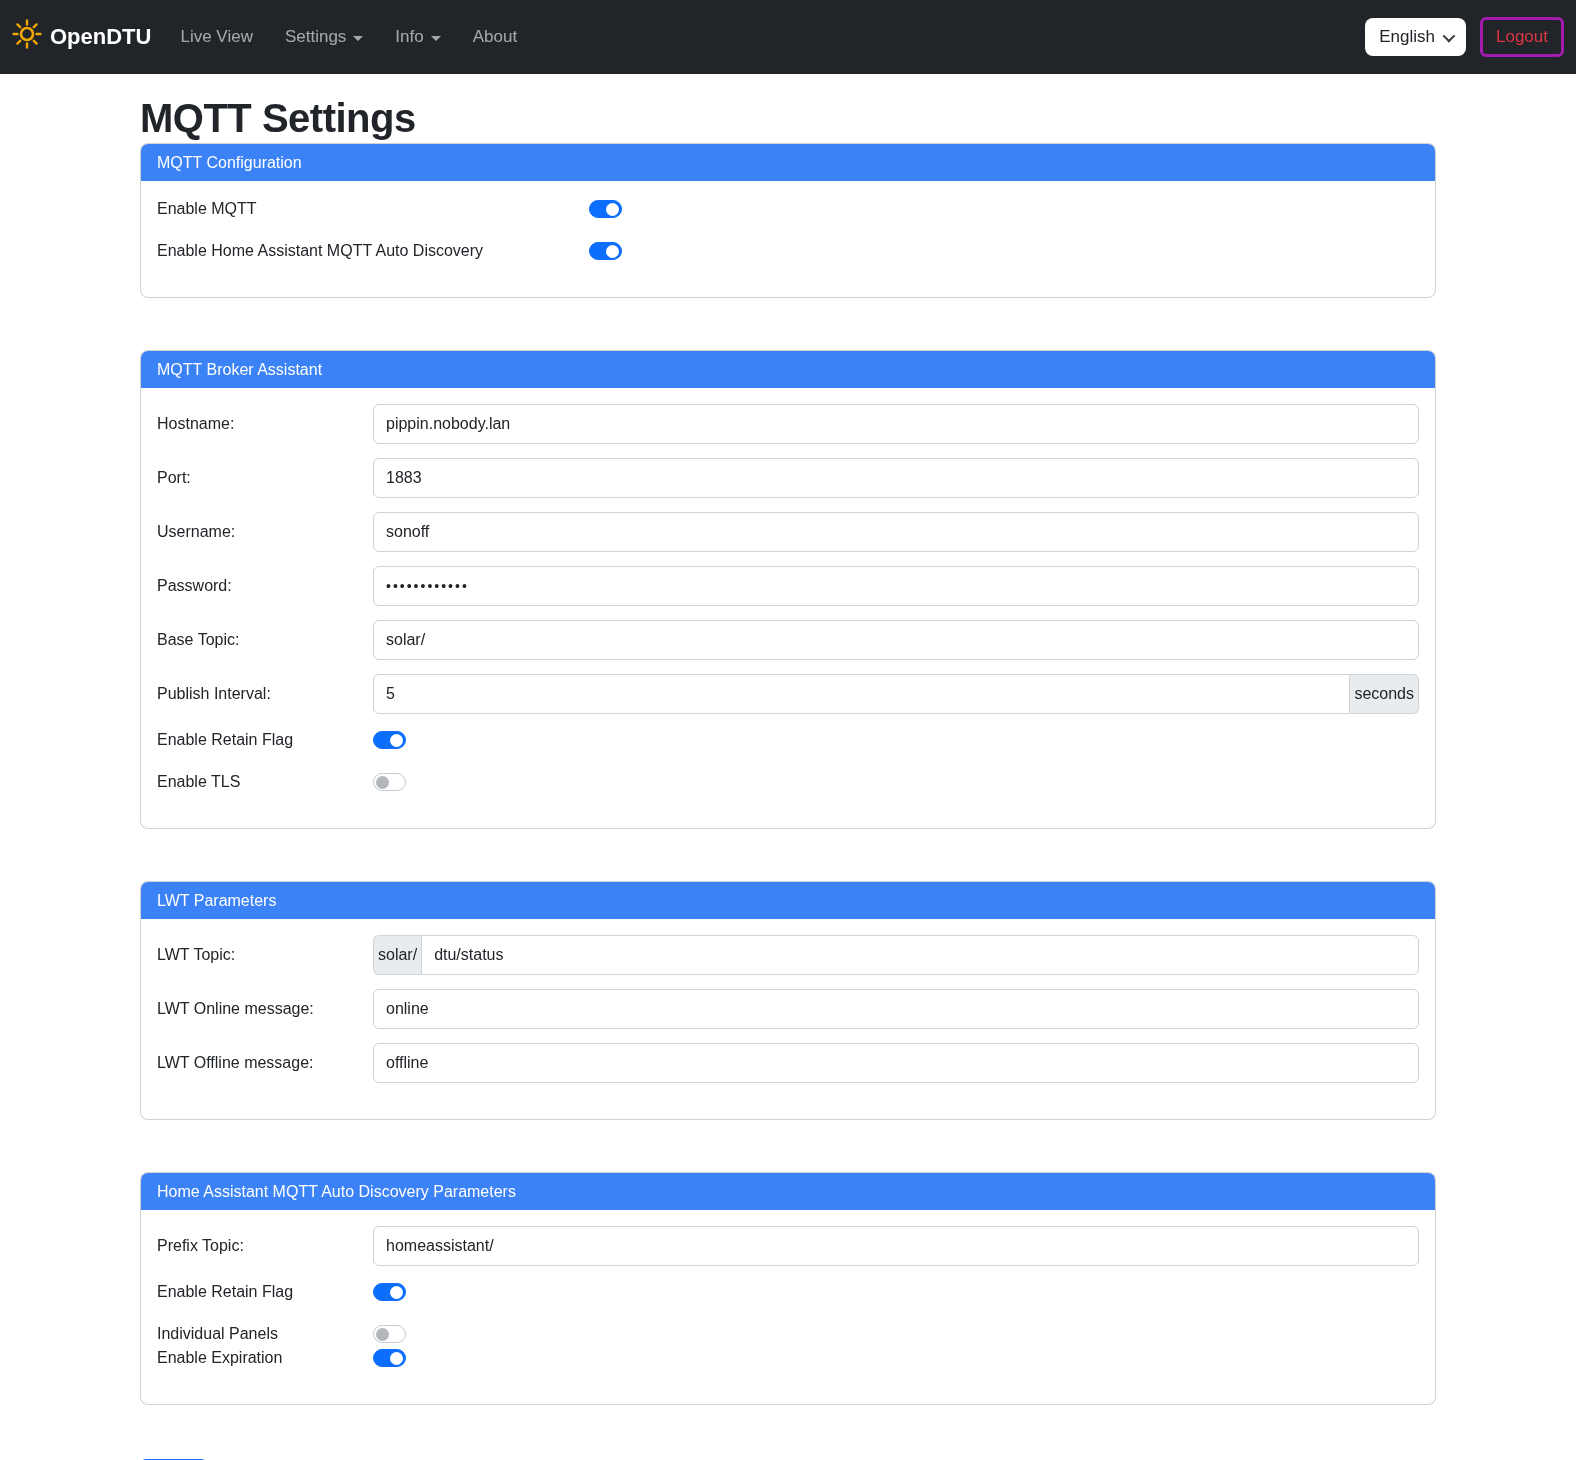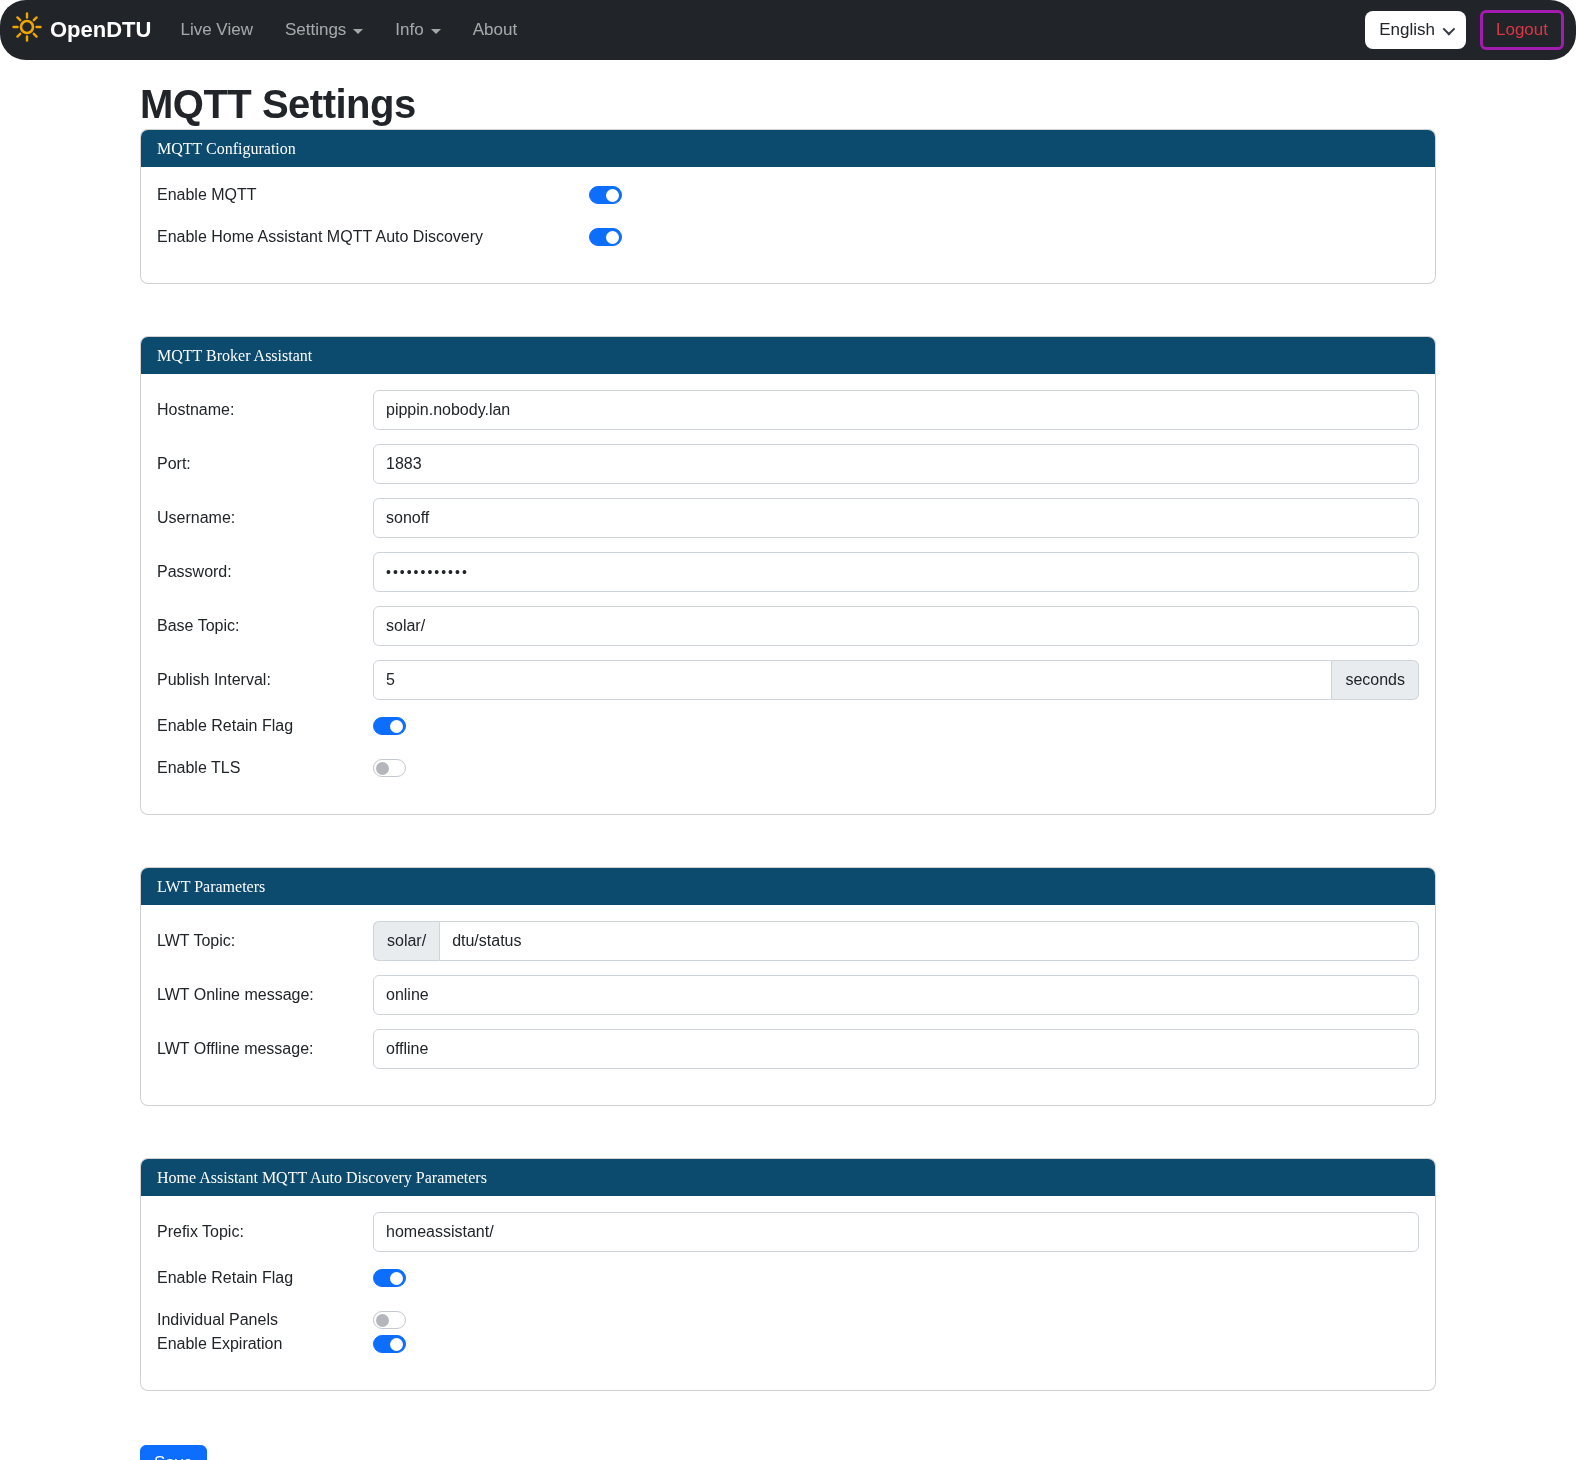--- a/index.html
+++ b/index.html
@@ -6,26 +6,25 @@
   html, body { background: #ffffff; }
   body {
     font-family: "Liberation Sans", "DejaVu Sans", sans-serif;
     color: #212529;
     font-size: 16px;
     width: 1576px;
   }
 
   
   .navbar {
-    height: 60px;
+    height: 74px;
     background: #212529;
     display: flex;
     align-items: center;
     padding: 0 12px;
-    border-radius: 26px;
   }
   .brand {
     display: flex;
     align-items: center;
     gap: 8px;
     color: #ffffff;
     font-size: 22px;
     font-weight: 700;
     margin-right: 20px;
     cursor: pointer;
@@ -90,27 +89,26 @@
     letter-spacing: -0.5px;
   }
 
   .card {
     border: 1px solid rgba(0,0,0,0.18);
     border-radius: 8px;
     margin-bottom: 52px;
     background: #fff;
   }
   .card-header {
-    background: #0c4a6e;
+    background: #3b82f6;
     color: #ffffff;
     font-size: 16px;
     padding: 8px 16px;
     border-radius: 7px 7px 0 0;
     line-height: 21px;
-    font-family: Liberation Serif, serif;
   }
   .card-body { padding: 16px; }
 
   .frow { display: flex; align-items: center; margin-bottom: 14px; }
   .frow:last-child { margin-bottom: 20px; }
   .flabel { width: 216px; flex: none; font-size: 16px; color: #212529; }
   .flabel.wide { width: 432px; }
   .fcontrol { flex: 1; display: flex; align-items: center; }
 
   .trow { display: flex; align-items: center; margin-bottom: 18px; min-height: 24px; }
@@ -126,21 +124,21 @@
     font-family: inherit;
     background: #fff;
     outline: none;
   }
   .input-group { display: flex; width: 100%; }
   .input-group .addon {
     background: #e9ecef;
     border: 1px solid #ced4da;
     color: #212529;
     font-size: 16px;
-    padding: 6px 13px;
+    padding: 6px 4px;
     display: flex;
     align-items: center;
     white-space: nowrap;
   }
   .input-group .addon.prefix { border-radius: 6px 0 0 6px; border-right: none; }
   .input-group .addon.suffix { border-radius: 0 6px 6px 0; border-left: none; }
   .input-group input.first { border-radius: 6px 0 0 6px; flex: 1; }
   .input-group input.last { border-radius: 0 6px 6px 0; flex: 1; }
 
   

